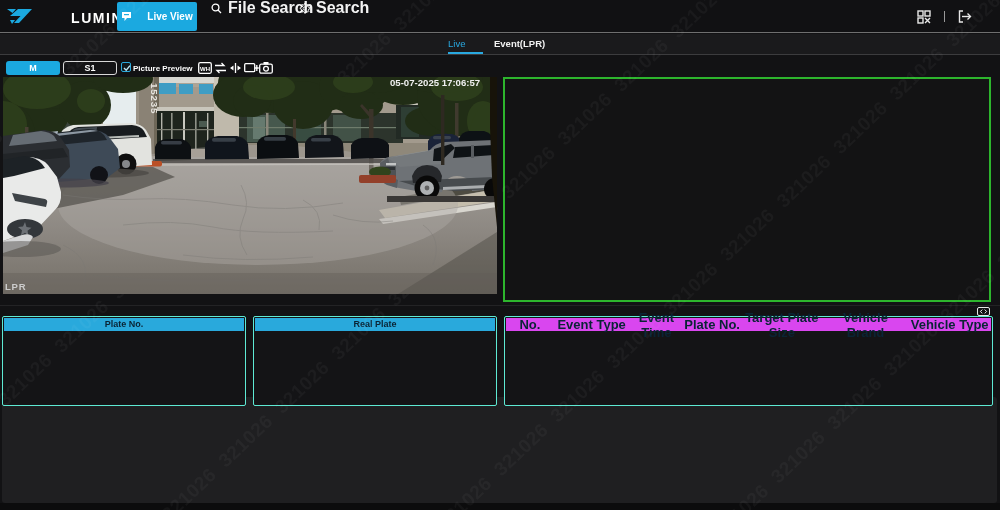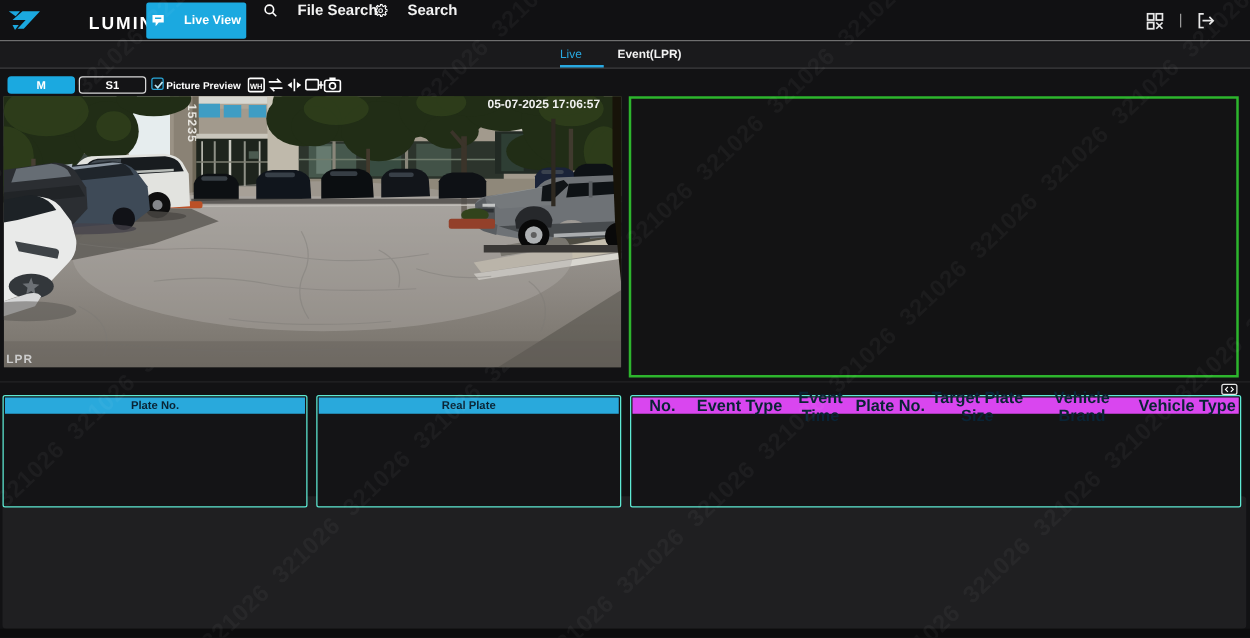--- a/index.html
+++ b/index.html
@@ -9,21 +9,21 @@
 
 #topnav { position:absolute; left:0; top:0; width:1000px; height:33px;
   background:#111113; border-bottom:1px solid #6f6f6f; z-index:5; }
 #logo { position:absolute; left:6px; top:8px; }
 #brand { position:absolute; left:38px; top:10px; color:#fff; font-size:14px;
   font-weight:bold; letter-spacing:1.6px;padding-left:33px; }
 #btn-liveview { position:absolute; left:117px; top:2px; width:80px; height:29px;
   background:#1ba9e0; border-radius:2px; color:#fff; font-size:10px; font-weight:bold;
   display:flex; align-items:center; justify-content:center; gap:15px; }
 .navitem { position:absolute; top:0; height:16px; display:flex; align-items:center;
-  gap:16px; color:#f2f2f2; font-size:12px; font-weight:bold; }
+  gap:6px; color:#f2f2f2; font-size:16px; font-weight:bold; }
 #nav-file { left:211px; }
 #nav-setting { left:299px; }
 #nav-right { position:absolute; right:28px; top:0; height:33px; display:flex;
   align-items:center; gap:13px; }
 #nav-sep { width:1px; height:11px; background:#999; }
 
 
 #tabbar { position:absolute; left:0; top:34px; width:1000px; height:21px;
   background:#1a1a1c; border-bottom:1px solid #3c3c3e; z-index:5; }
 #tab-live { position:absolute; left:448px; top:0px; width:35px; height:20px;

